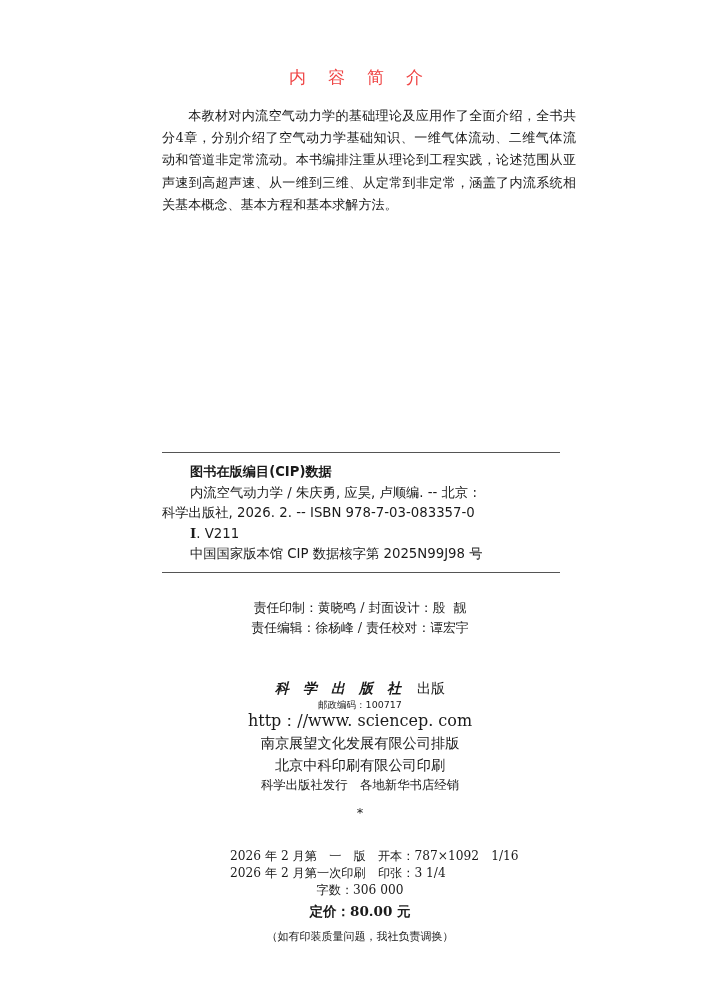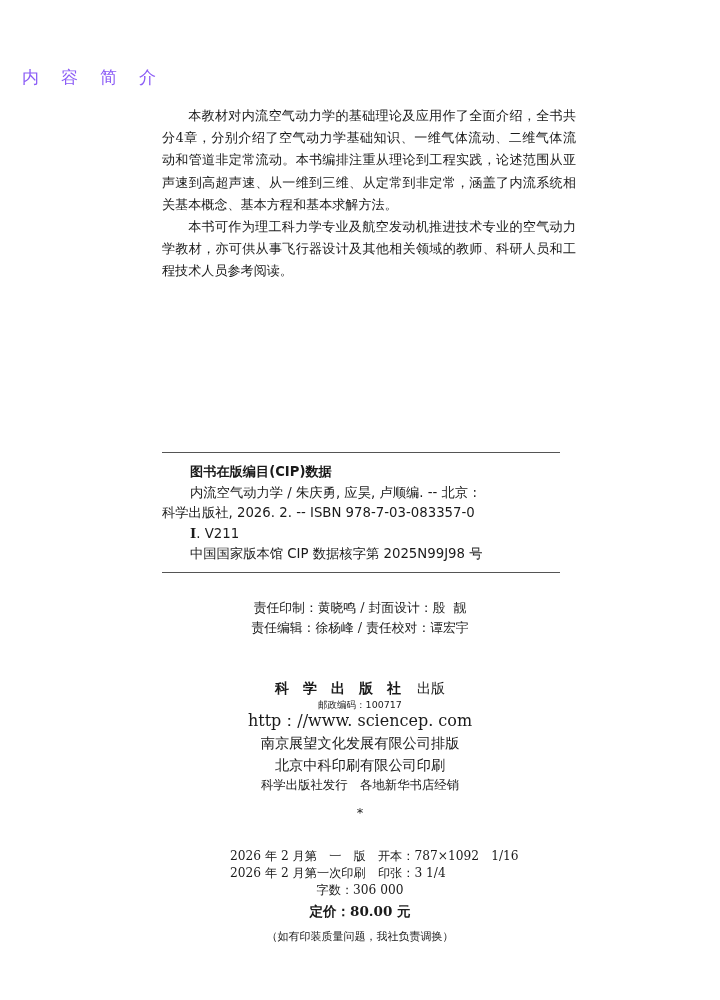--- a/index.html
+++ b/index.html
@@ -2,24 +2,24 @@
 <html><head>
 <meta charset="utf-8">
 <style>
   html, body { margin: 0; padding: 0; background: #ffffff; }
   body {
     width: 720px; height: 1000px; position: relative; overflow: hidden;
     font-family: "DejaVu Serif", "Liberation Serif", serif;
     color: #1a1a1a;
   }
   .title {
-    position: absolute; top: 66px; left: 0; width: 712px; 
+    position: absolute; top: 66px; left: 0; width: 712px; text-align: center;
     font-family: "DejaVu Sans", sans-serif;
     font-size: 17px; letter-spacing: 22px; text-indent: 22px;
-    color: #8b5cf6;
+    color: #ef4444;
   }
   .summary {
     position: absolute; top: 105px; left: 162px; width: 414px;
     font-size: 13.1px; line-height: 22.2px; text-align: justify;
   }
   .summary p { margin: 0; text-indent: 2em; }
   .rule {
     position: absolute; left: 162px; width: 398px; height: 0;
     border-top: 1px solid #555;
   }
@@ -32,21 +32,21 @@
   .cip .ind { padding-left: 28px; }
   .cip .roman { font-family: "DejaVu Serif", serif; font-weight: bold; }
   .staff {
     position: absolute; top: 598px; left: 0; width: 720px; text-align: center;
     font-family: "DejaVu Serif", serif; font-size: 12.8px; line-height: 20px;
   }
   .pub-block {
     position: absolute; top: 678px; left: 0; width: 720px; text-align: center;
   }
   .pub-logo {
-    font-family: "DejaVu Serif", serif; font-weight: bold;
+    font-family: "DejaVu Serif", serif; font-style: italic; font-weight: bold;
     font-size: 14px; letter-spacing: 14px;
   }
   .pub-suffix { font-family: "DejaVu Sans", sans-serif; font-size: 14px; margin-left: 2px; text-align: right; }
   .small { font-family: "DejaVu Sans", sans-serif; font-size: 9.5px; line-height: 14px; }
   .url { font-family: "DejaVu Serif", serif; font-size: 16px; line-height: 18px; }
   .sans15 { font-family: "DejaVu Sans", sans-serif; font-size: 14.2px; line-height: 22px; }
   .sans13 { font-family: "DejaVu Sans", sans-serif; font-size: 12.4px; line-height: 18px; }
   .star { font-family: "DejaVu Sans", sans-serif; font-size: 13px; margin-top: 10px; line-height: 18px; }
   .specs {
     position: absolute; top: 848px; left: 230px; width: 320px;
@@ -63,21 +63,20 @@
     font-family: "DejaVu Sans", sans-serif; font-size: 11px;
   }
 </style>
 </head>
 <body>
 
 <div class="title">内容简介</div>
 
 <div class="summary">
   <p>本教材对内流空气动力学的基础理论及应用作了全面介绍，全书共分4章，分别介绍了空气动力学基础知识、一维气体流动、二维气体流动和管道非定常流动。本书编排注重从理论到工程实践，论述范围从亚声速到高超声速、从一维到三维、从定常到非定常，涵盖了内流系统相关基本概念、基本方程和基本求解方法。</p>
-  <p>本书可作为理工科力学专业及航空发动机推进技术专业的空气动力学教材，亦可供从事飞行器设计及其他相关领域的教师、科研人员和工程技术人员参考阅读。</p>
 </div>
 
 <div class="rule" style="top:452px;"></div>
 
 <div class="cip">
   <div class="head">图书在版编目(CIP)数据</div>
   <div class="line ind">内流空气动力学 / 朱庆勇, 应昊, 卢顺编. -- 北京 :</div>
   <div class="line">科学出版社, 2026. 2. -- ISBN 978-7-03-083357-0</div>
   <div class="line ind">
     <span class="roman">Ⅰ</span><span>. V211</span>

